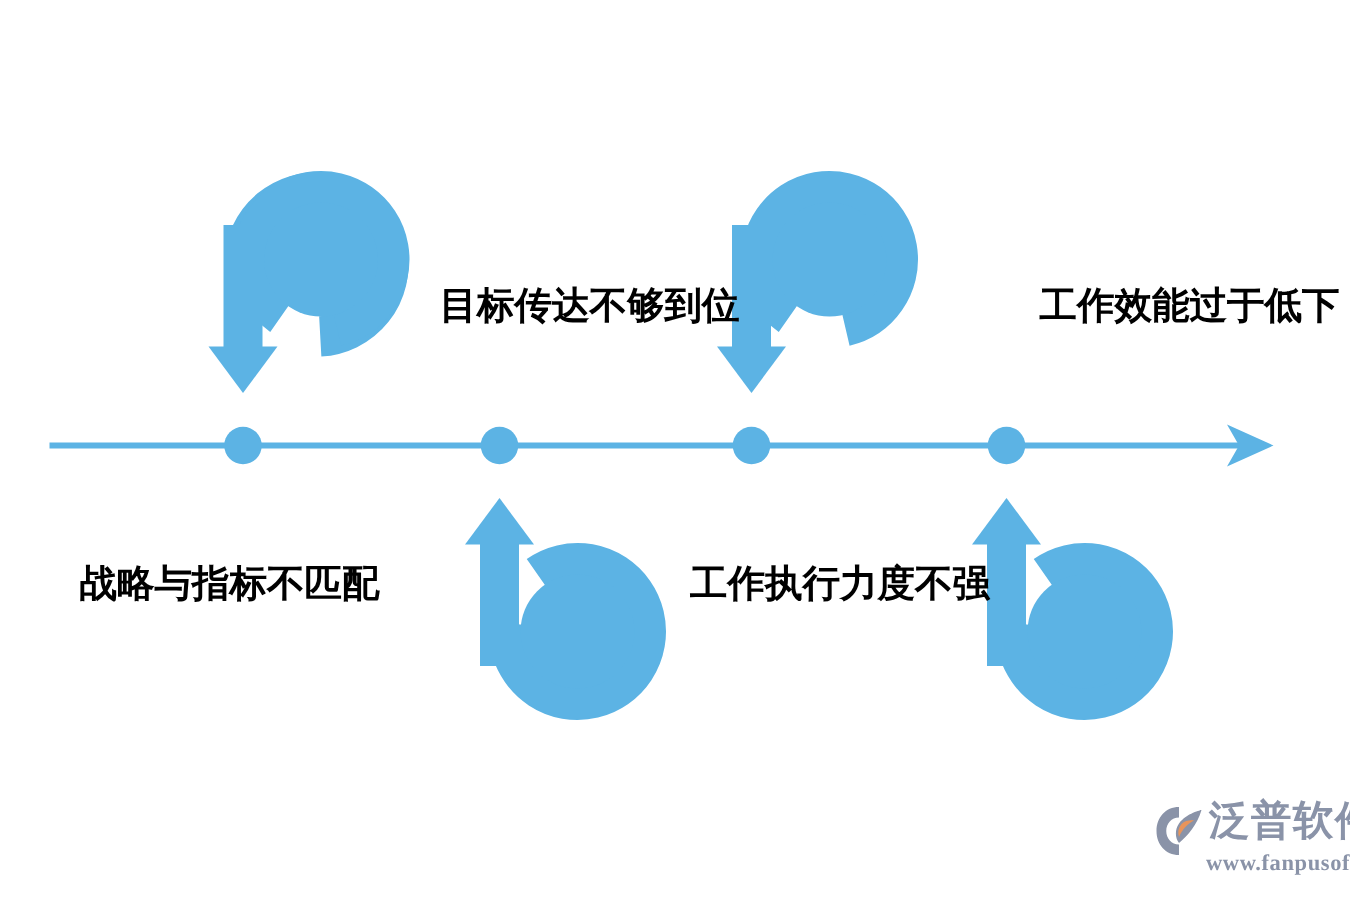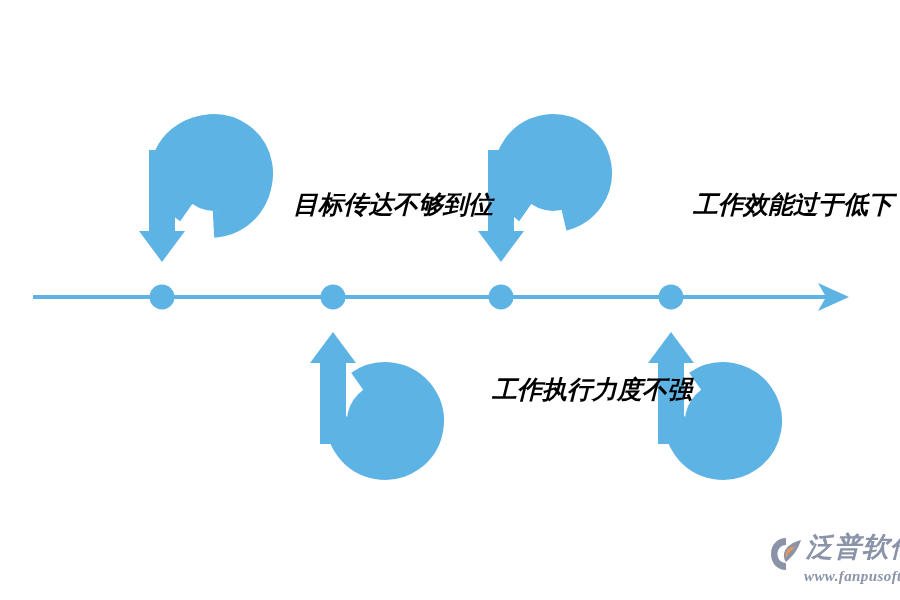--- a/index.html
+++ b/index.html
@@ -11,21 +11,20 @@
     height: 600px;
     background: #ffffff;
     font-family: "Liberation Sans", "DejaVu Sans", sans-serif;
     overflow: hidden;
   }
   #canvas {
     position: relative;
     width: 900px;
     height: 600px;
     background: #ffffff;
-    font-style: italic;
   }
   #diagram-svg {
     position: absolute;
     left: 0;
     top: 0;
     width: 900px;
     height: 600px;
   }
   .node-label {
     position: absolute;
@@ -33,21 +32,21 @@
     font-size: 25px;
     font-weight: bold;
     color: #000000;
     white-space: nowrap;
     letter-spacing: 0px;
     line-height: 1;
   }
   #label-0 { left: 293px; top: 192px; }
   #label-1 { left: 653px; top: 192px; margin-left: 40px; }
   #label-2 { left: 53px; top: 377px; }
-  #label-3 { left: 492px; top: 377px; }
+  #label-3 { left: 460px; top: 377px; }
 
   #logo {
     position: absolute;
     left: 770px;
     top: 533px;
     width: 125px;
     height: 58px;
   }
   #logo-mark {
     position: absolute;
@@ -133,20 +132,21 @@
       <rect x="658" y="357" width="26" height="87" fill="#5cb3e4"></rect>
       <polygon points="648,363 694,363 671,332" fill="#5cb3e4"></polygon>
     </g>
 
   </svg>
 
   <div class="node-label" id="label-0">目标传达不够到位</div>
 
   <div class="node-label" id="label-1">工作效能过于低下</div>
 
+  <div class="node-label" id="label-2">战略与指标不匹配</div>
 
   <div class="node-label" id="label-3">工作执行力度不强</div>
 
   <div id="logo">
     <svg id="logo-mark" viewBox="0 0 34 34" xmlns="http://www.w3.org/2000/svg">
       <path d="M16 1 C7 1 1 8 1 17 C1 26 7 33 16 33 L16 26 C11 26 7.5 22 7.5 17 C7.5 12 11 8 16 8 Z" fill="#8a93a8"></path>
       <path d="M31 3 C31 3 21 5 16 12 C13 16 13.5 22 16 25 C22 20 28 13 31 3 Z" fill="#8a93a8"></path>
       <path d="M26 10 C22 12 18 16 16 21 C15 18 15.5 15 17.5 12.5 C20 10 23.5 9.6 26 10 Z" fill="#e8945a"></path>
     </svg>
     <div id="logo-wordmark">泛普软件</div>

